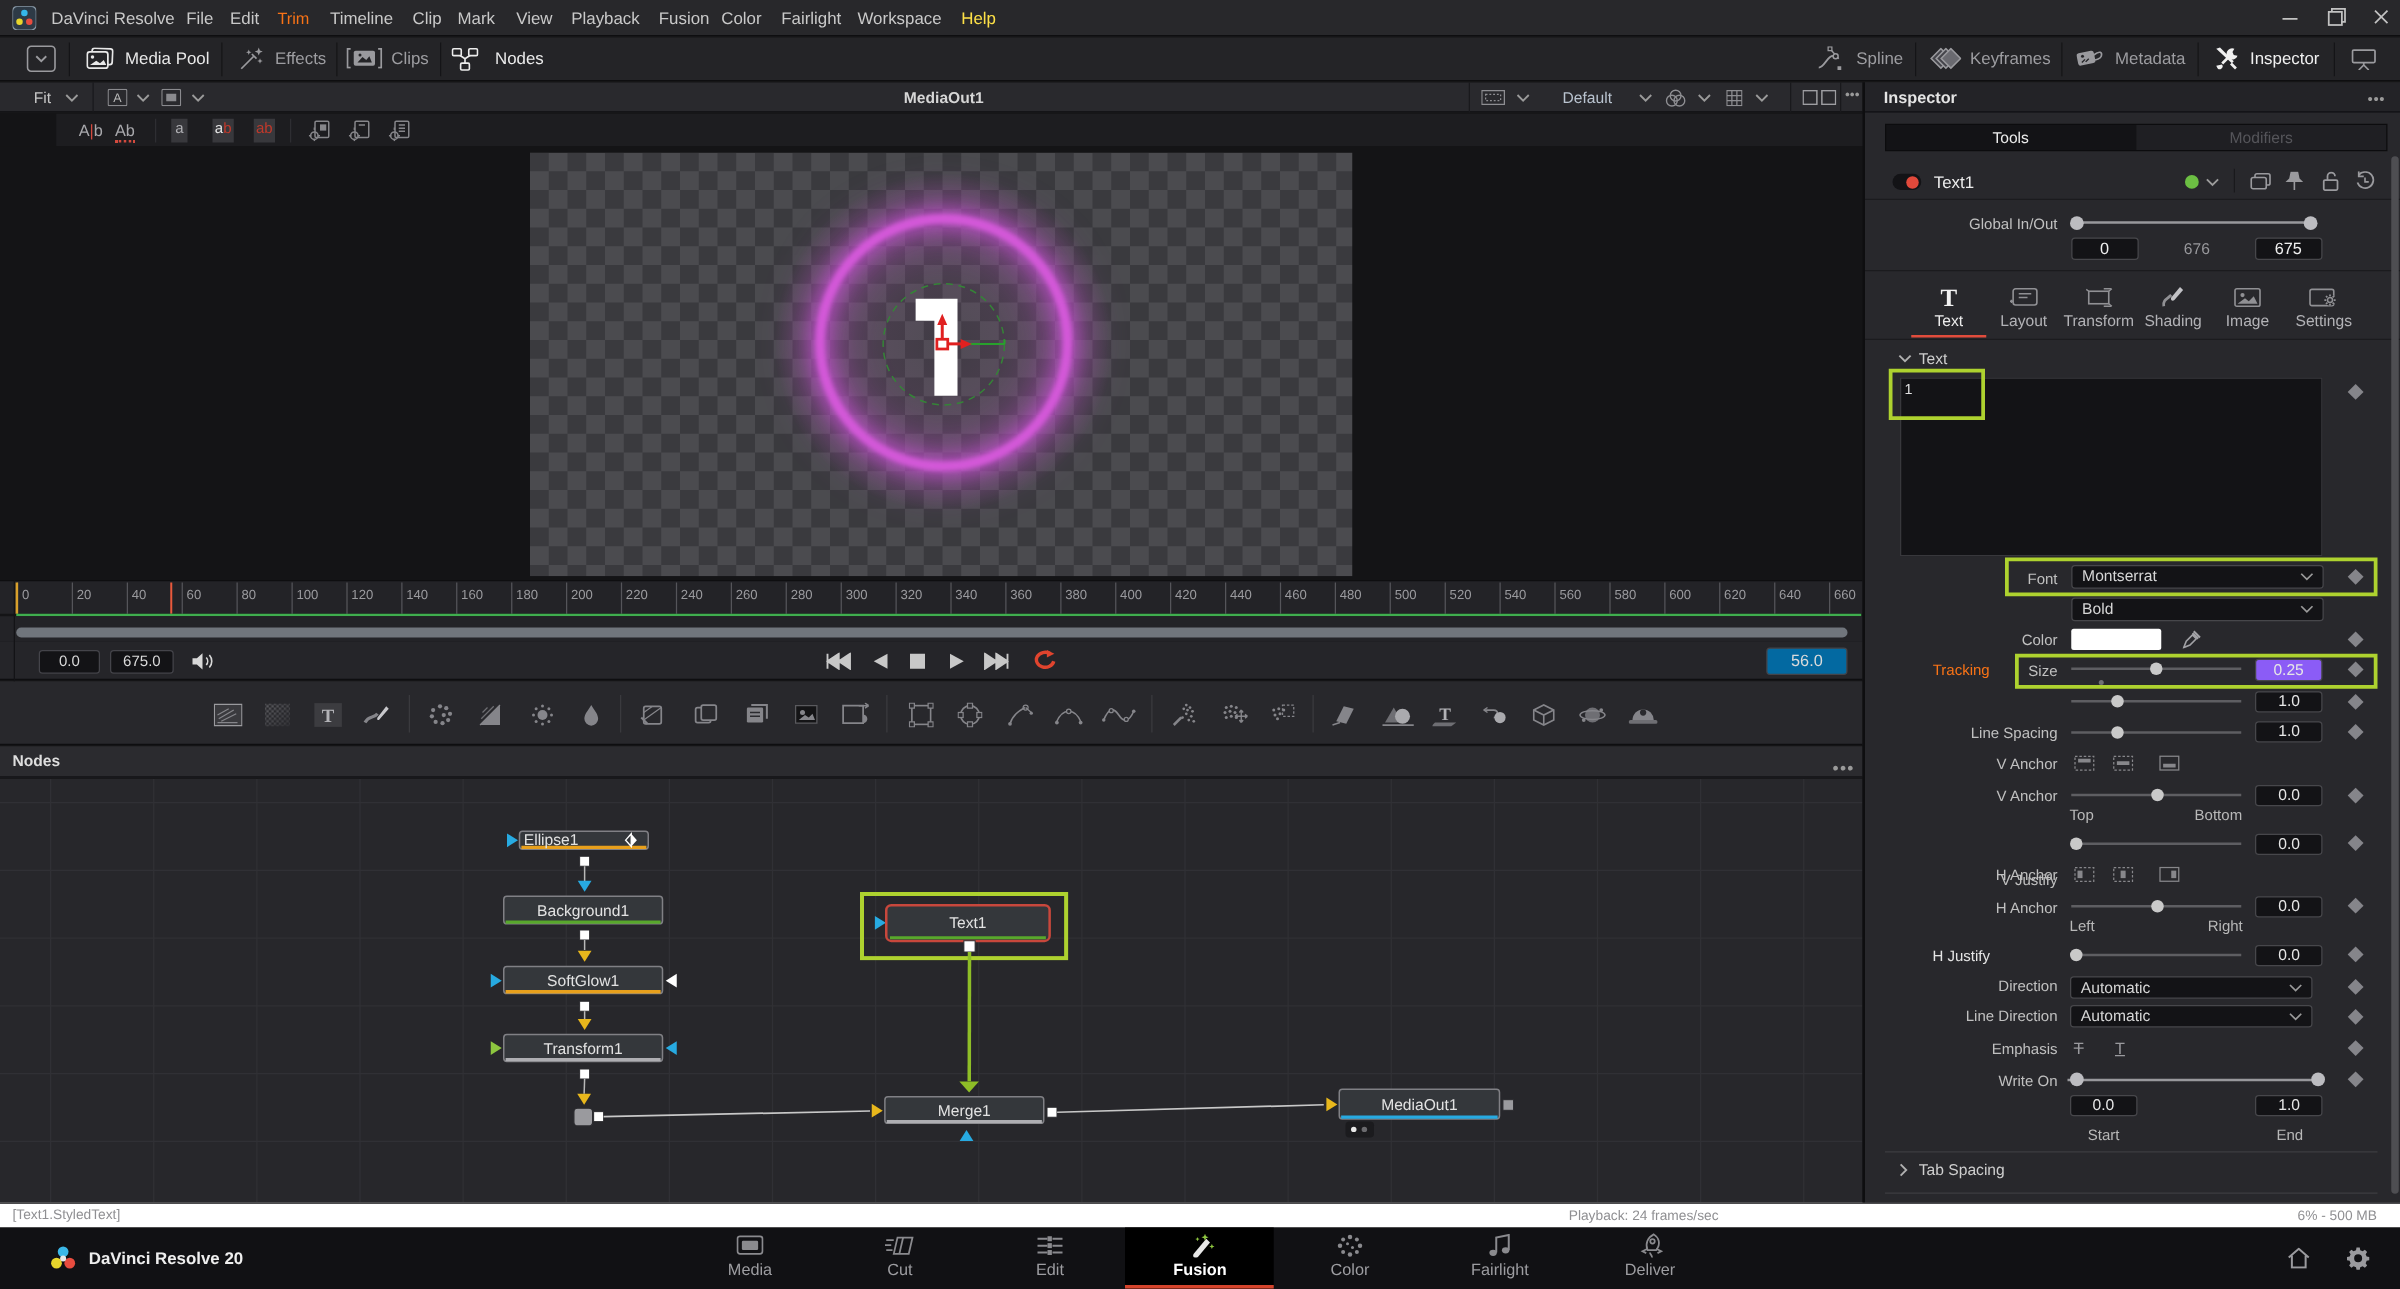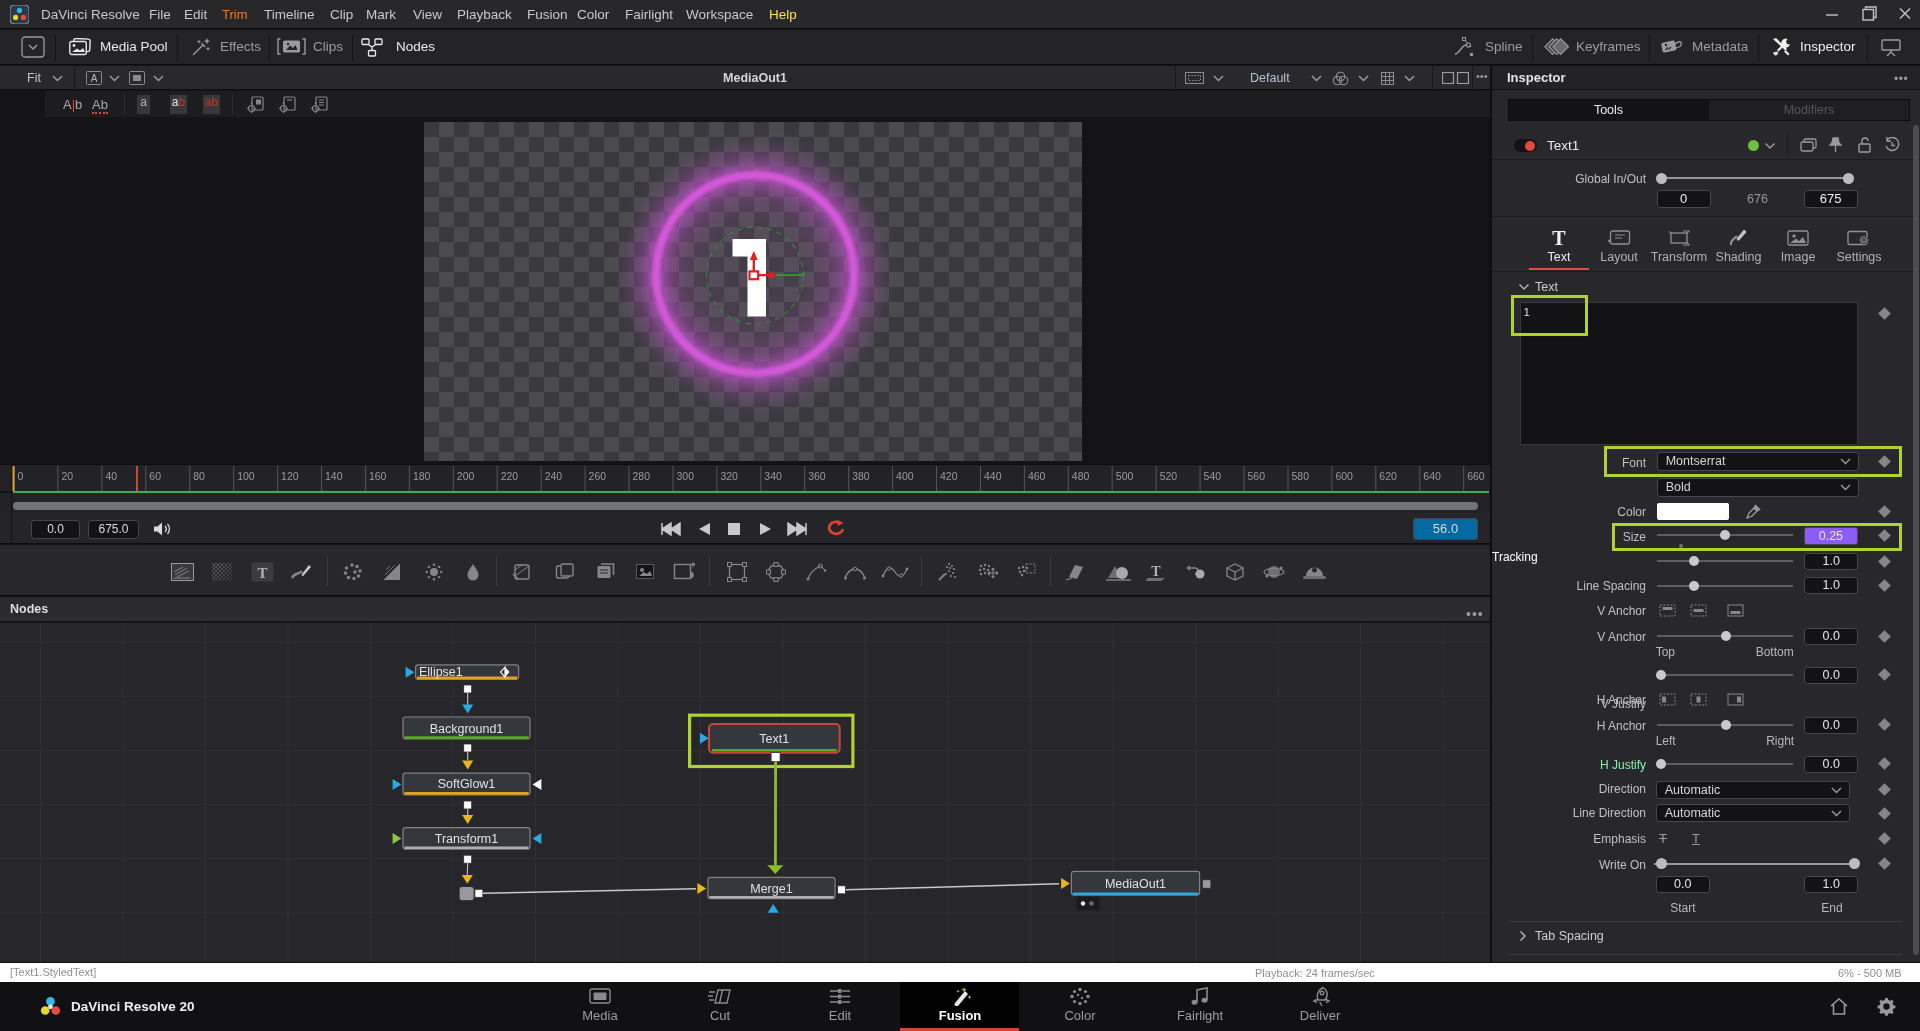--- a/index.html
+++ b/index.html
@@ -862,21 +862,21 @@
         <path d="M8 2.5 L12.5 7 M9 1 L14 6" stroke="#a2a2a6" stroke-width="1.6"></path>
       </svg>
       <div class="abs" style="left:388.0px;top:440.5px;width:9px;height:9px;background:#85858a;transform:rotate(45deg);"></div>
       <div class="abs txt" style="left:0;top:463.5px;width:154px;text-align:right;font-size:12px;color:#c0c0c0;">Size</div>
       <div class="abs" style="left:164.7px;top:468.3px;width:135.90000000000003px;height:2px;background:#5e5e62;"></div>
       <div class="abs" style="left:228.4px;top:464.3px;width:10px;height:10px;border-radius:50%;background:#c9c9c9;"></div>
       <div class="abs" style="left:187px;top:478px;width:4px;height:4px;border-radius:50%;background:#717175;"></div>
       <div class="abs txt" style="left:311.9px;top:461px;width:54px;height:18px;background:#8b5cf6;border:1px solid #47474b;border-radius:3px;color:#e6e6e6;font-size:12.5px;text-align:center;line-height:16px;">0.25</div>
       <div class="abs" style="left:388.0px;top:464.8px;width:9px;height:9px;background:#85858a;transform:rotate(45deg);"></div>
       <div class="abs" style="left:119.7px;top:457.2px;width:290px;height:28px;border:3px solid #aed22f;"></div>
-      <div class="abs txt" style="left:0;top:484px;width:154px;text-align:left;font-size:12px;color:#ffffff;">Tracking</div>
+      <div class="abs txt" style="left:0;top:463px;width:154px;text-align:center;font-size:12px;color:#f97316;">Tracking</div>
       <div class="abs" style="left:164.7px;top:494px;width:135.90000000000003px;height:2px;background:#5e5e62;"></div>
       <div class="abs" style="left:196.8px;top:490px;width:10px;height:10px;border-radius:50%;background:#c9c9c9;"></div>
       <div class="abs txt" style="left:312.3px;top:486.5px;width:54px;height:17px;background:#131316;border:1px solid #47474b;border-radius:3px;color:#e6e6e6;font-size:12.5px;text-align:center;line-height:15px;">1.0</div>
       <div class="abs" style="left:388.0px;top:490.5px;width:9px;height:9px;background:#85858a;transform:rotate(45deg);"></div>
       <div class="abs txt" style="left:0;top:513px;width:154px;text-align:right;font-size:12px;color:#c0c0c0;">Line Spacing</div>
       <div class="abs" style="left:164.7px;top:518.7px;width:135.90000000000003px;height:2px;background:#5e5e62;"></div>
       <div class="abs" style="left:196.8px;top:514.7px;width:10px;height:10px;border-radius:50%;background:#c9c9c9;"></div>
       <div class="abs txt" style="left:312.3px;top:511px;width:54px;height:17px;background:#131316;border:1px solid #47474b;border-radius:3px;color:#e6e6e6;font-size:12.5px;text-align:center;line-height:15px;">1.0</div>
       <div class="abs" style="left:388.0px;top:515.2px;width:9px;height:9px;background:#85858a;transform:rotate(45deg);"></div>
       <div class="abs txt" style="left:0;top:538px;width:154px;text-align:right;font-size:12px;color:#c0c0c0;">V Anchor</div>
@@ -917,21 +917,21 @@
         <rect x="1" y="1" width="15" height="11" fill="none" stroke="#87878b"></rect>
         <rect x="10" y="3.5" width="4" height="6" fill="#87878b"></rect>
       </svg>
       <div class="abs txt" style="left:0;top:652.5px;width:154px;text-align:right;font-size:12px;color:#c0c0c0;">H Anchor</div>
       <div class="abs" style="left:164.7px;top:657.8px;width:135.90000000000003px;height:2px;background:#5e5e62;"></div>
       <div class="abs" style="left:228.7px;top:653.8px;width:10px;height:10px;border-radius:50%;background:#c9c9c9;"></div>
       <div class="abs txt" style="left:312.3px;top:650.5px;width:54px;height:17px;background:#131316;border:1px solid #47474b;border-radius:3px;color:#e6e6e6;font-size:12.5px;text-align:center;line-height:15px;">0.0</div>
       <div class="abs" style="left:388.0px;top:654.3px;width:9px;height:9px;background:#85858a;transform:rotate(45deg);"></div>
       <div class="abs txt" style="left:163.7px;top:667.5px;font-size:12px;color:#b8b8b8;font-weight:normal;">Left</div>
       <div class="abs txt" style="left:274.2px;top:667.5px;font-size:12px;color:#b8b8b8;font-weight:normal;">Right</div>
-      <div class="abs txt" style="left:0;top:691.5px;width:154px;text-align:right;font-size:12px;color:#86efac;">H Justify</div>
+      <div class="abs txt" style="left:0;top:691.5px;width:154px;text-align:center;font-size:12px;color:#e5e5e5;">H Justify</div>
       <div class="abs" style="left:164.7px;top:696.8px;width:135.90000000000003px;height:2px;background:#5e5e62;"></div>
       <div class="abs" style="left:164.4px;top:692.8px;width:10px;height:10px;border-radius:50%;background:#c9c9c9;"></div>
       <div class="abs txt" style="left:312.3px;top:689.5px;width:54px;height:17px;background:#131316;border:1px solid #47474b;border-radius:3px;color:#e6e6e6;font-size:12.5px;text-align:center;line-height:15px;">0.0</div>
       <div class="abs" style="left:388.0px;top:693.3px;width:9px;height:9px;background:#85858a;transform:rotate(45deg);"></div>
       <div class="abs txt" style="left:0;top:716px;width:154px;text-align:right;font-size:12px;color:#c0c0c0;">Direction</div>
       <div class="abs" style="left:163.7px;top:714.5px;width:194px;height:18px;background:#131316;border:1px solid #47474b;border-radius:3px;"></div>
       <div class="abs txt" style="left:172.7px;top:716.5px;font-size:12.5px;color:#d6d6d6;">Automatic</div>
       <svg class="abs" style="left:338.7px;top:720.5px;" width="11" height="7" viewBox="0 0 11 7">
         <path d="M1 1 L5.5 5.5 L10 1" stroke="#9a9a9a" stroke-width="1.4" fill="none"></path>
       </svg>

